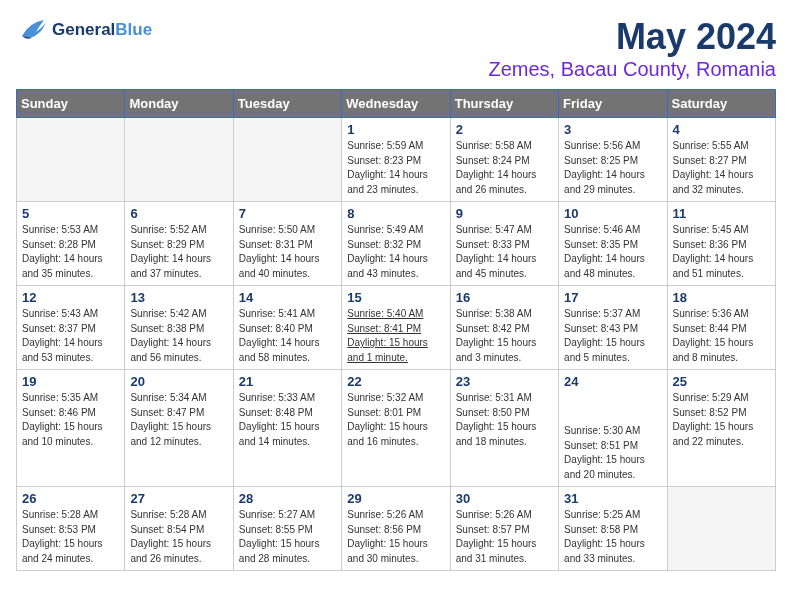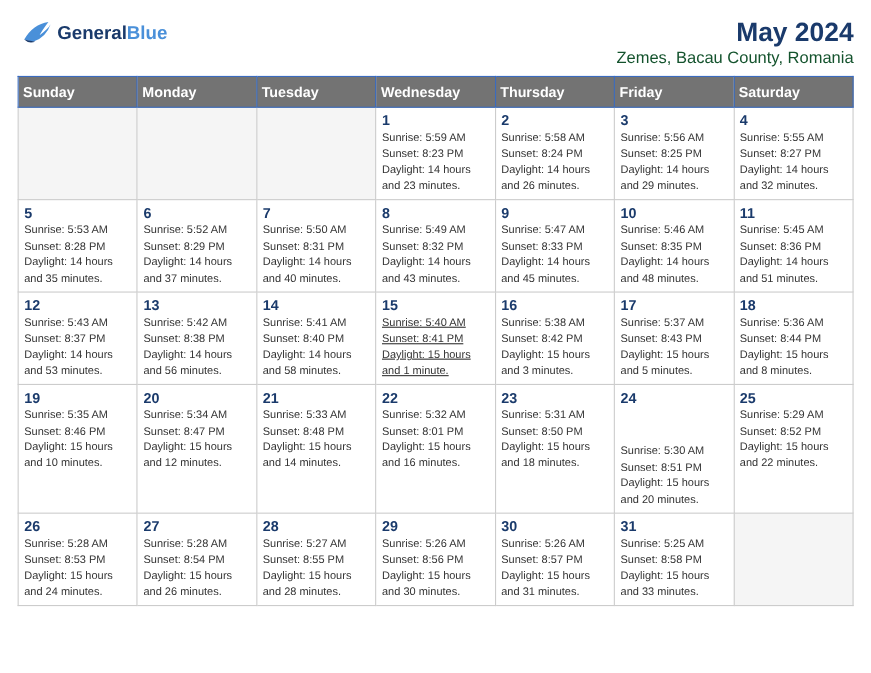--- a/index.html
+++ b/index.html
@@ -23,27 +23,27 @@
       text-align: center;
     }
     .logo-bird {
       width: 32px;
       height: 28px;
     }
     .title-block {
       text-align: right;
     }
     .month-title {
-      font-size: 24px;
+      font-size: 36px;
       font-weight: bold;
       color: #1a3a6b;
     }
     .subtitle {
-      font-size: 15px;
-      color: #14532d;
+      font-size: 20px;
+      color: #6d28d9;
     }
     .calendar {
       width: 100%;
       border-collapse: collapse;
       font-size: 11px;
     }
     .calendar th {
       background: #737373;
       color: #fff;
       padding: 6px 4px;

